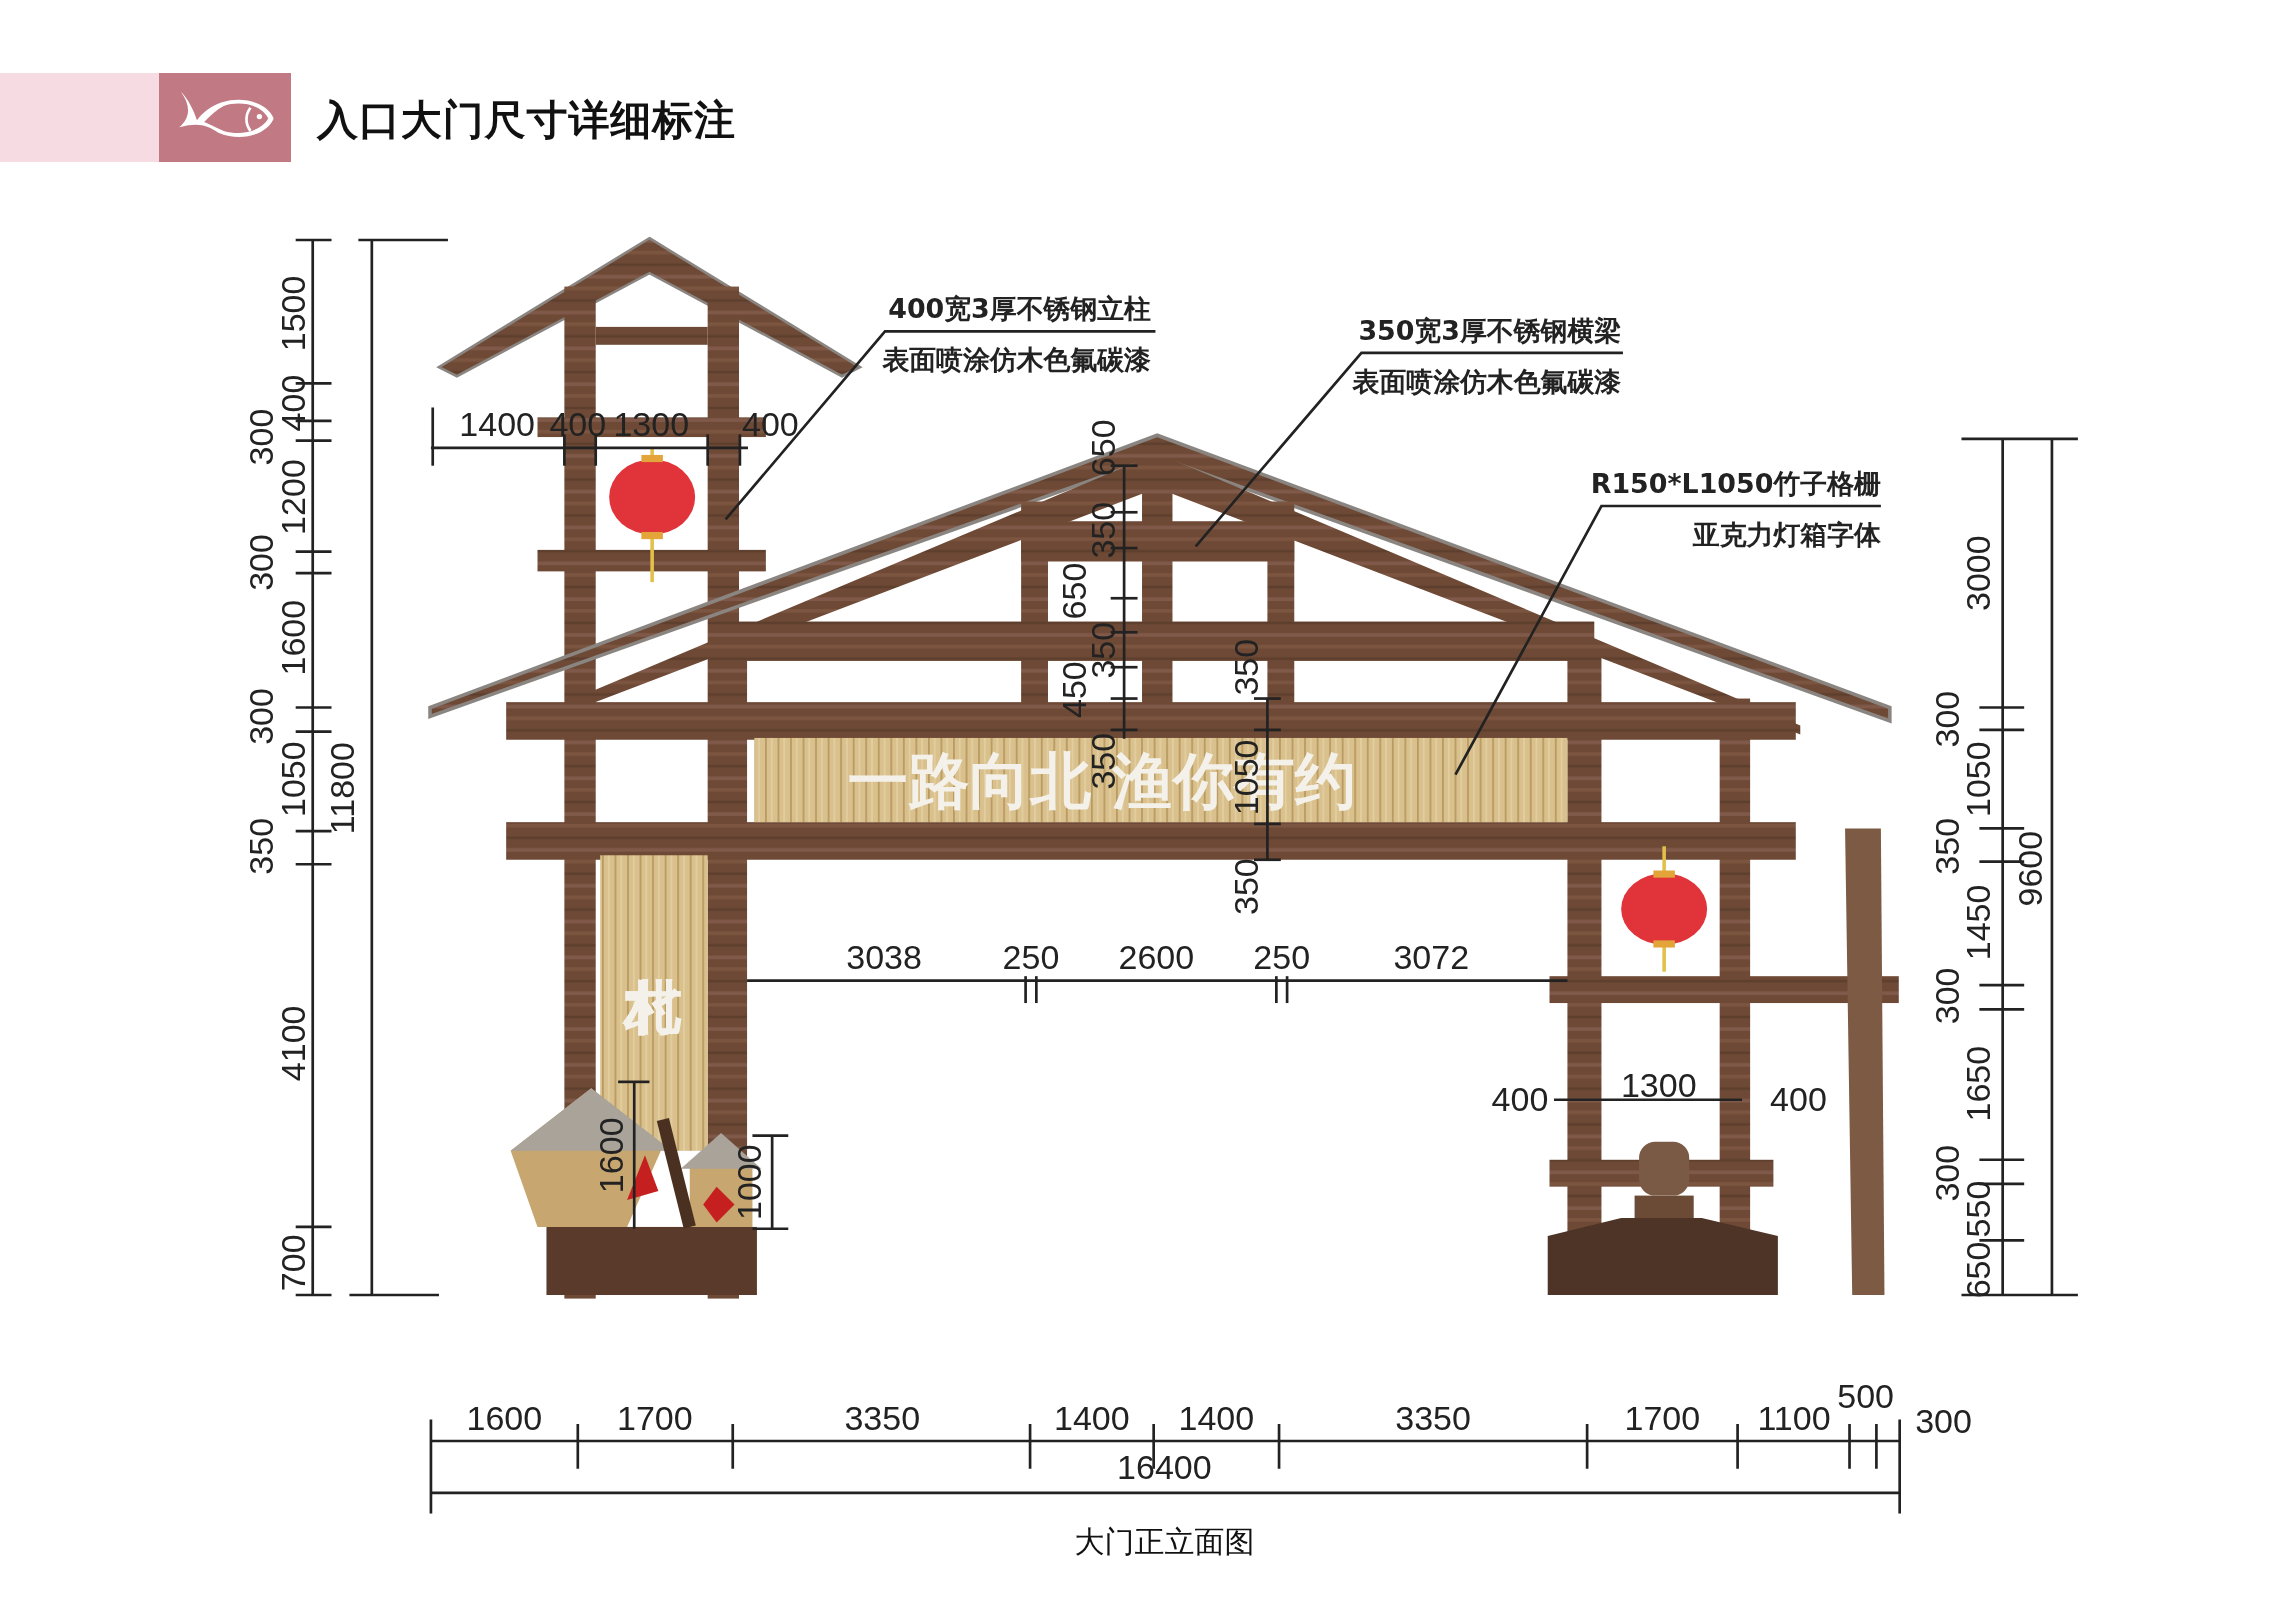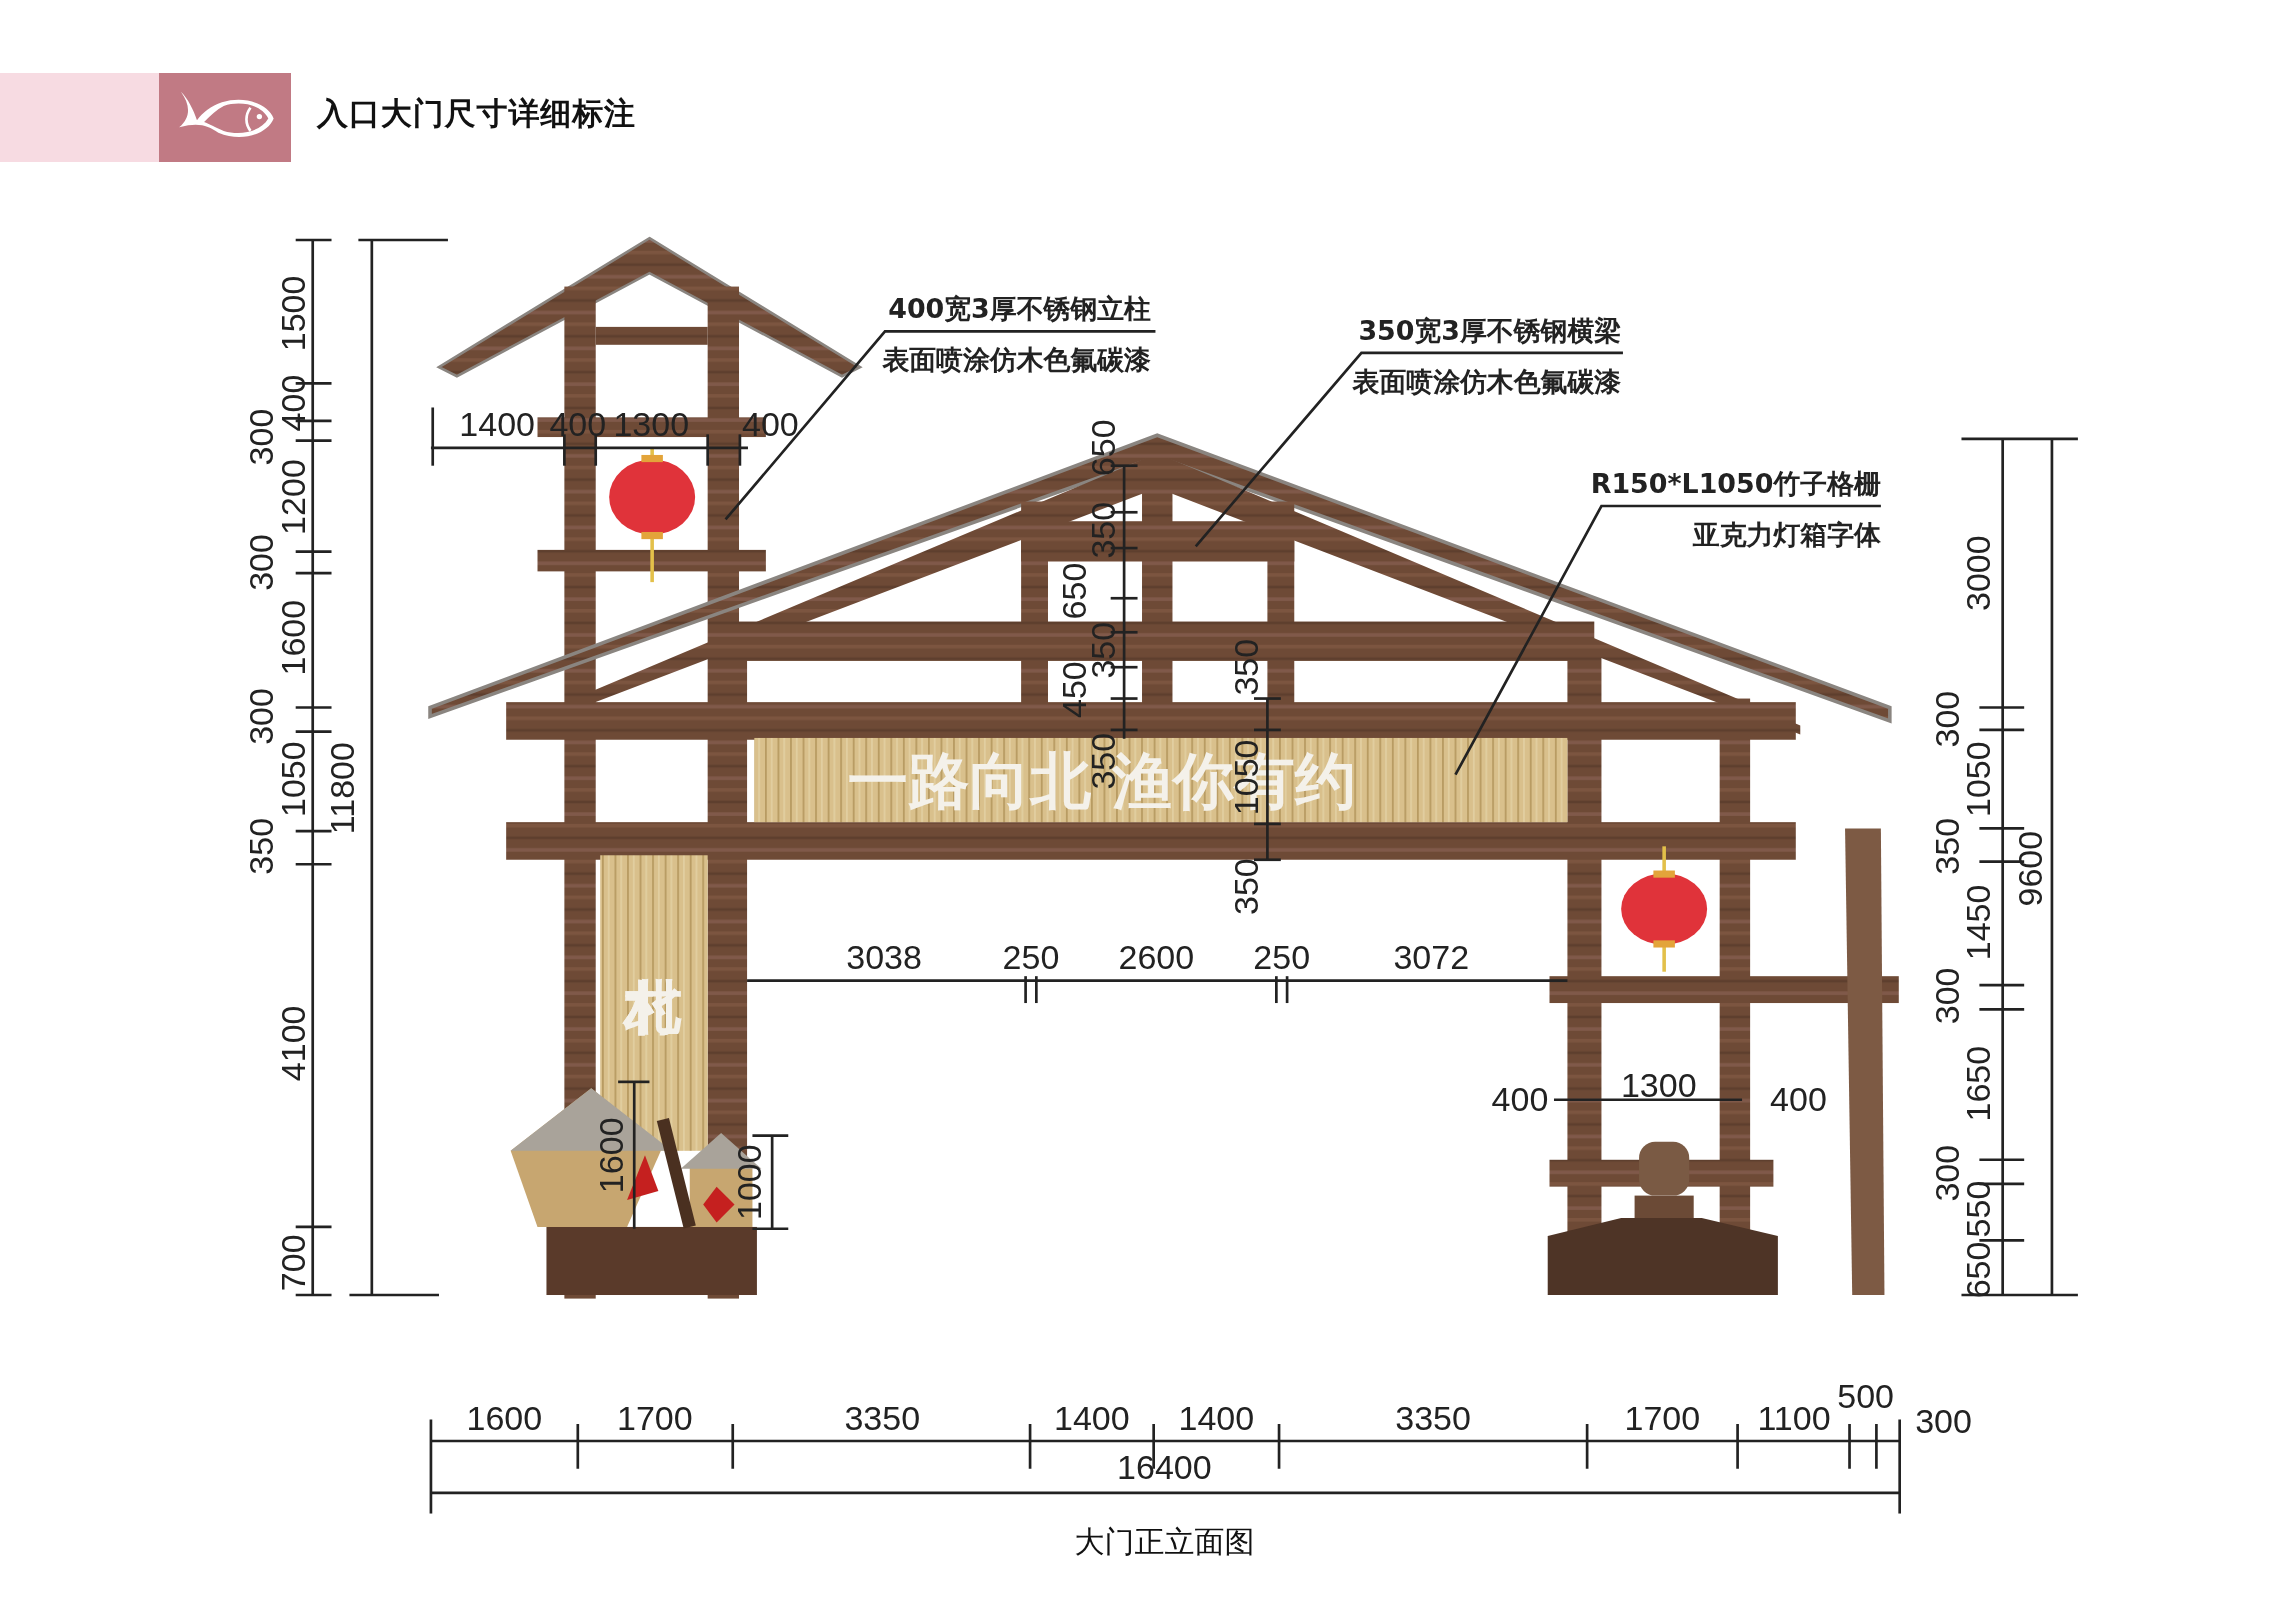--- a/index.html
+++ b/index.html
@@ -1,20 +1,20 @@
 <!DOCTYPE html>
 <html style="font-size:14.3px"><head>
 <meta charset="utf-8">
 <style>
   html,body{margin:0;padding:0;background:#ffffff;}
   body{width:2293px;height:1621px;position:relative;overflow:hidden;font-family:"DejaVu Sans","Liberation Sans",sans-serif;}
   .abs{position:absolute;}
   .header-band{left:0;top:73px;width:159px;height:89px;background:#f7dbe2;}
   .logo-box{left:159px;top:73px;width:132px;height:89px;background:#c17a84;display:flex;align-items:center;justify-content:center;}
-  .page-title{left:317px;top:93px;font-size:31px;font-weight:bold;color:#111;letter-spacing:0.9px;font-family:"DejaVu Sans",sans-serif;}
+  .page-title{left:317px;top:93px;font-size:41px;font-weight:bold;color:#111;letter-spacing:0.9px;font-family:"DejaVu Sans",sans-serif;}
   svg.drawing{position:absolute;left:0;top:0;}
   .dimtxt{font-family:"Liberation Sans Narrow","Liberation Sans",sans-serif;font-size:38px;fill:#222;}
   .note{font-family:"DejaVu Sans",sans-serif;font-size:30px;fill:#222;font-weight:bold;}
   .caption{left:0;width:2329px;top:1522px;text-align:center;font-size:30px;color:#111;font-family:"DejaVu Sans",sans-serif;}
   .sign-text{font-family:"DejaVu Serif",serif;fill:#f4f1ea;font-weight:bold;}
 </style>
 </head>
 <body>
 
 <div class="abs header-band"></div>

